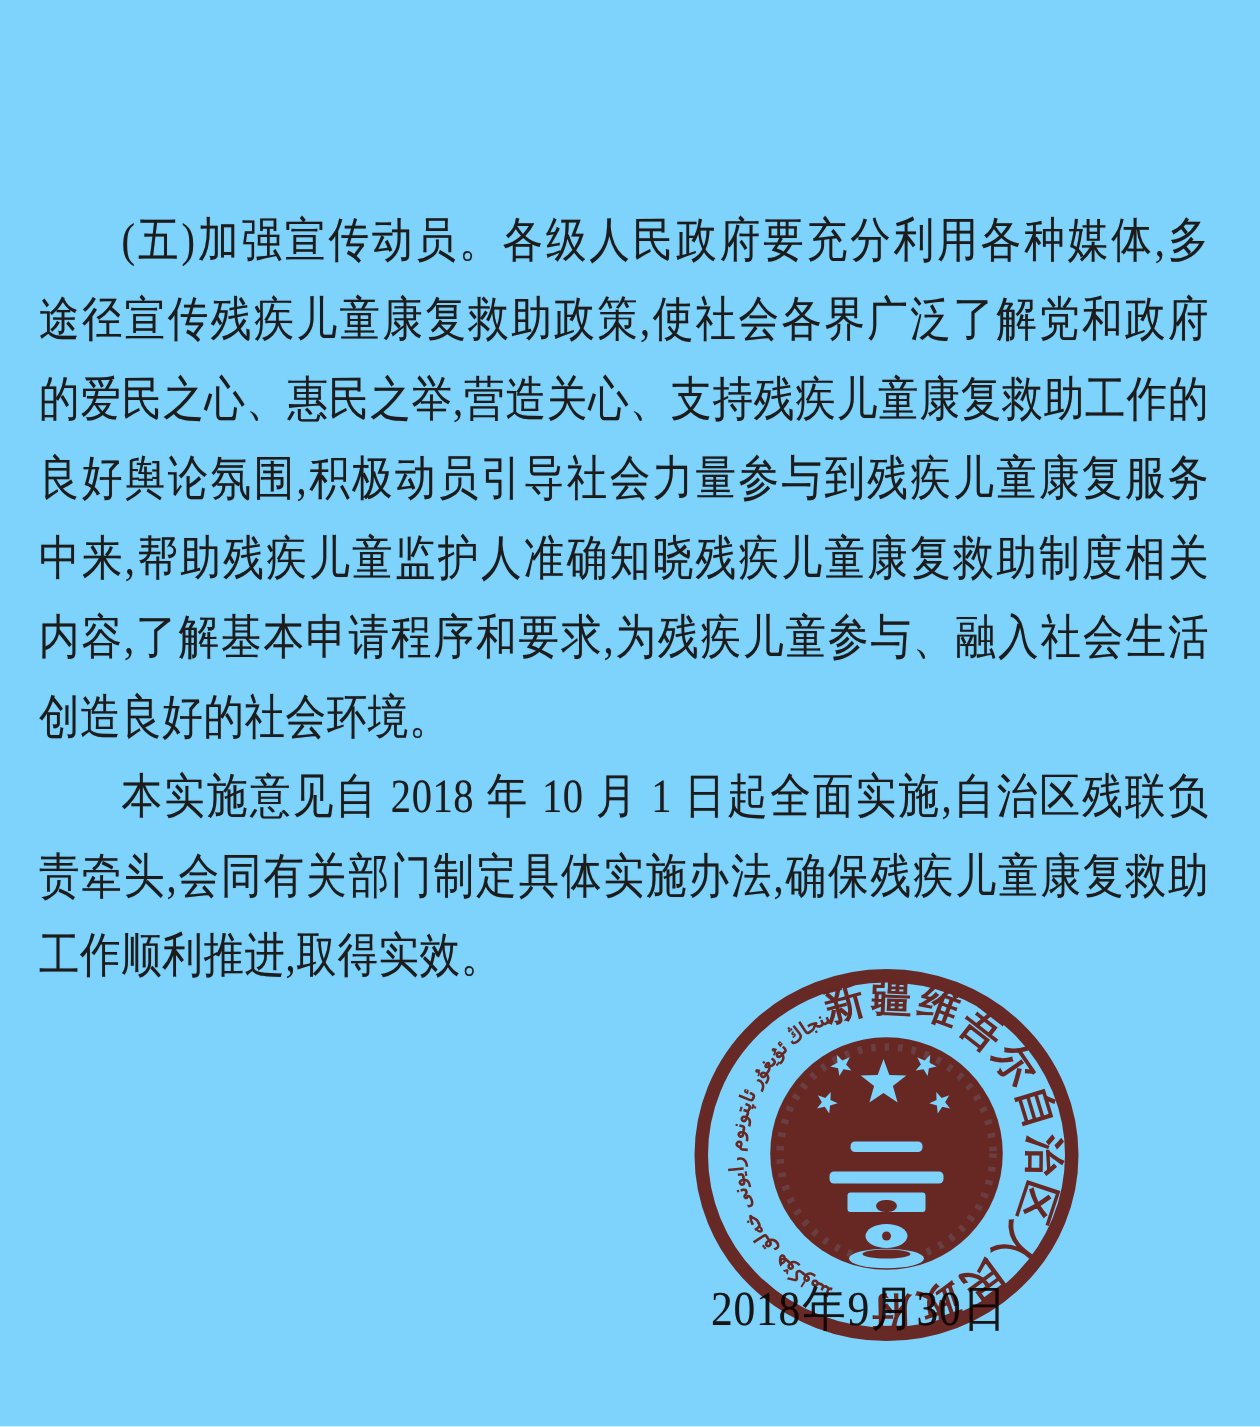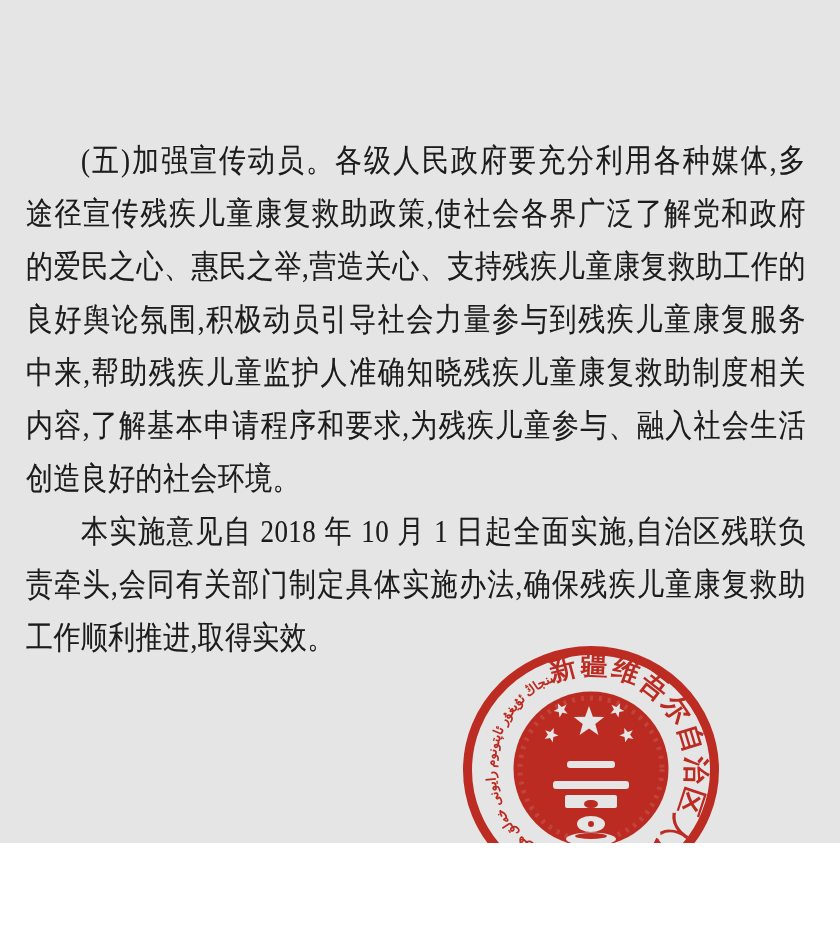--- a/index.html
+++ b/index.html
@@ -1,17 +1,17 @@
 <!DOCTYPE html>
 <html><head>
 <meta charset="utf-8">
 <style>
   html,body{margin:0;padding:0;background:#ffffff;}
   .page{
-    position:relative;width:840px;height:843px;background:#e5e5e5;
+    position:relative;width:840px;height:951px;background:#7dd3fc;
     overflow:hidden;font-family:"Liberation Serif", serif;
   }
   
   .doc-text{
     position:absolute;left:26px;top:134px;width:780px;
     font-size:27px;line-height:45px;color:#1c1c1c;
     letter-spacing:0.4px;
     transform:scaleY(1.178);transform-origin:0 0;
     text-shadow:0 0 0.5px rgba(45,45,45,.4);
   }

